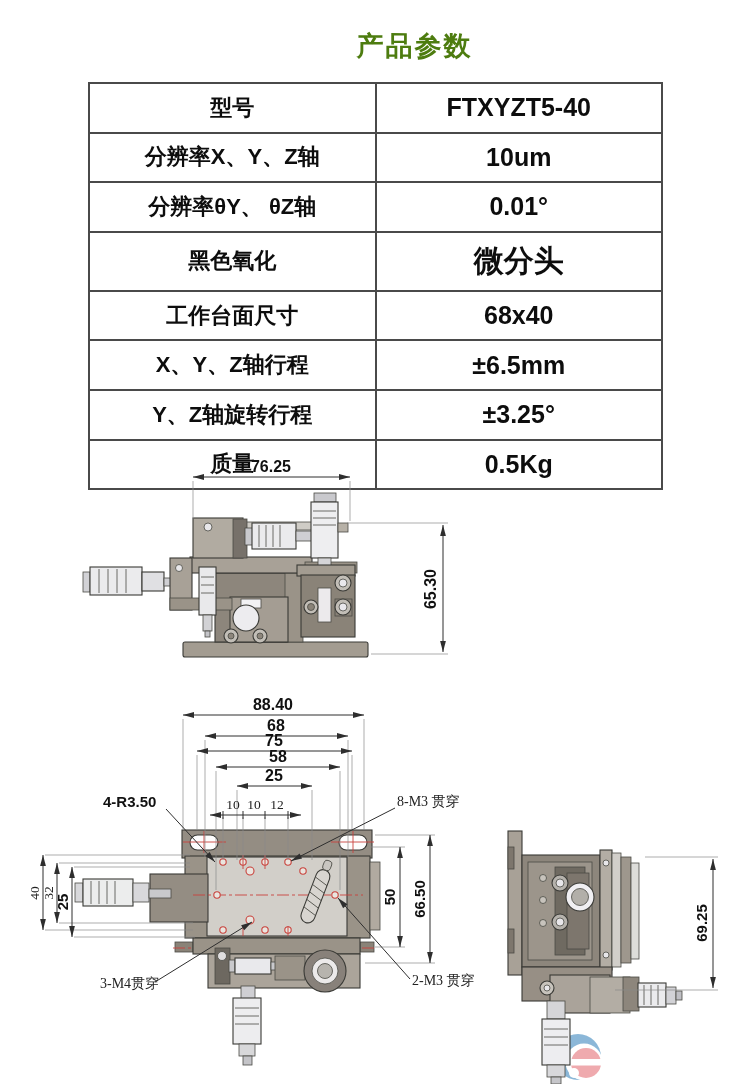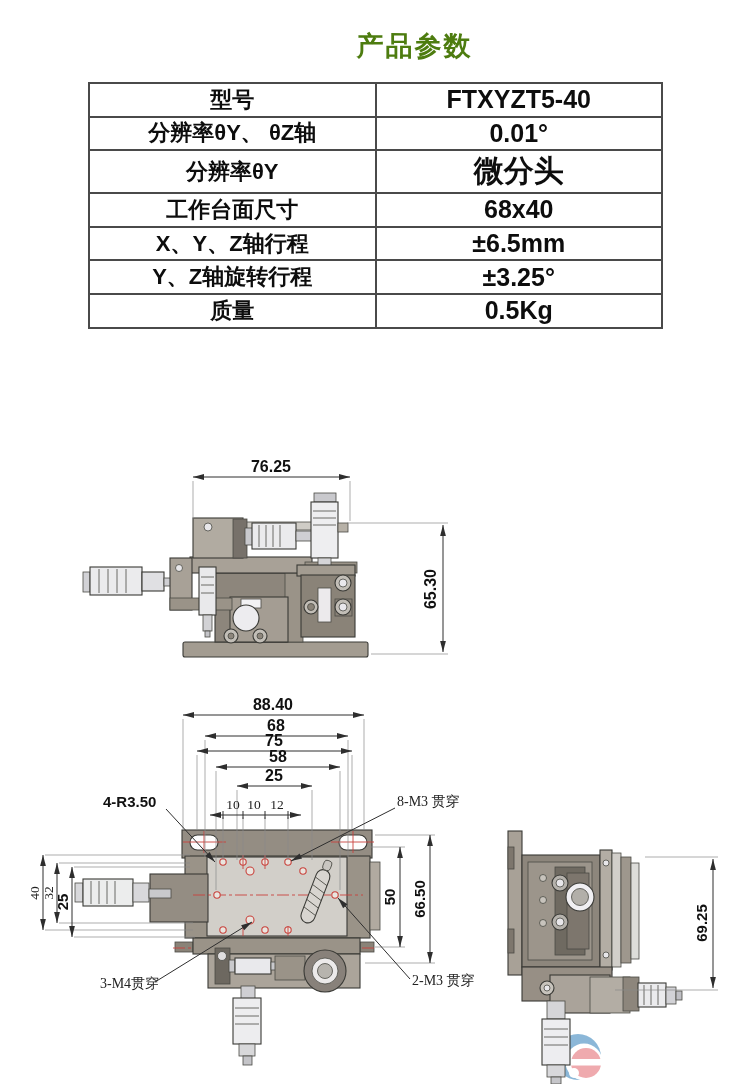--- a/index.html
+++ b/index.html
@@ -1,19 +1,19 @@
 <!DOCTYPE html>
 <html><head>
 <meta charset="utf-8">
 <style>
   html,body{margin:0;padding:0;background:#fff;}
   body{width:751px;height:1084px;position:relative;font-family:"Liberation Sans",sans-serif;color:#111;overflow:hidden;}
   .title{position:absolute;left:0;top:28px;width:751px;text-align:center;font-size:27px;font-weight:700;letter-spacing:2px;color:#4d7c0f;padding-left:39px;}
   table.spec{position:absolute;left:88px;top:82px;width:575px;border-collapse:collapse;table-layout:fixed;}
-  table.spec td{border:2px solid #4a4a4a;height:31.6px;padding:0;text-align:center;vertical-align:middle;font-weight:700;color:#0d0d0d;}
+  table.spec td{border:2px solid #4a4a4a;height:31.6px;padding:8px;text-align:center;vertical-align:middle;font-weight:700;color:#0d0d0d;}
   td.lbl{font-size:22px;}
   td.val{font-size:25px;margin-top:32px;}
   td.v-md{font-size:30px;}
   td.v-sm{font-size:19px;}
   td.v-serif{font-size:21px;font-family:"Liberation Serif",serif;font-weight:600;}
   svg{position:absolute;}
   .ln{stroke:#2e2e2e;stroke-width:1;fill:none;}
   .thin{stroke:#8a8a8a;stroke-width:0.7;fill:none;}
   .dimb{font:700 16px "Liberation Sans",sans-serif;fill:#111;}
   .dimb15{font:700 15px "Liberation Sans",sans-serif;fill:#111;}
@@ -29,25 +29,29 @@
 
 <div class="title">产品参数</div>
 
 <table class="spec">
   <tbody>
       <tr>
         <td class="lbl">型号</td>
         <td class="val">FTXYZT5-40</td>
       </tr>
   <tr>
+        <td class="lbl">分辨率X、Y、Z轴</td>
+        <td class="val">10um</td>
+      </tr>
+  <tr>
         <td class="lbl">分辨率θY、 θZ轴</td>
         <td class="val">0.01°</td>
       </tr>
   <tr>
-        <td class="lbl">分辨率θY</td>
+        <td class="lbl">黑色氧化</td>
         <td class="val v-md">微分头</td>
       </tr>
   <tr>
         <td class="lbl">工作台面尺寸</td>
         <td class="val">68x40</td>
       </tr>
   <tr>
         <td class="lbl">X、Y、Z轴行程</td>
         <td class="val">±6.5mm</td>
       </tr>

